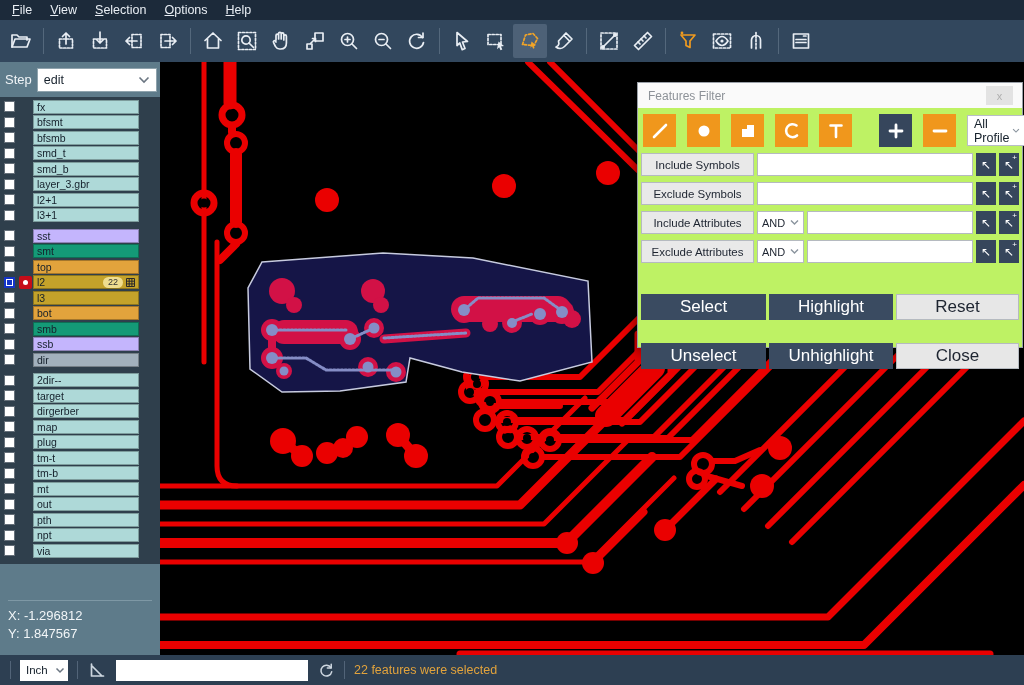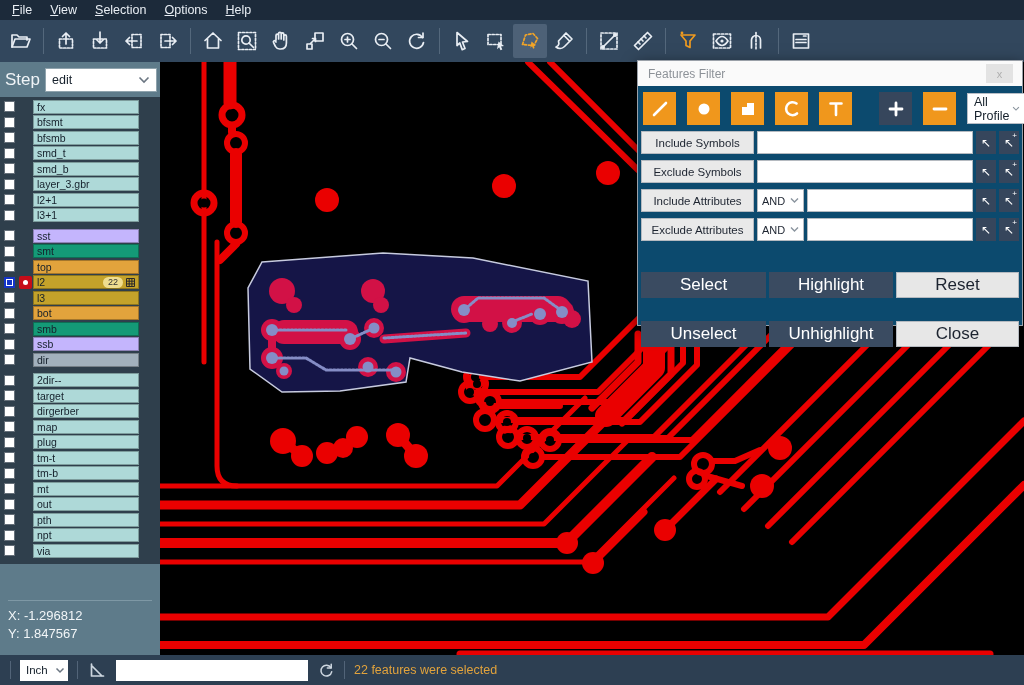--- a/index.html
+++ b/index.html
@@ -13,21 +13,21 @@
   .toolbar{height:42px;background:#32475d;display:flex;align-items:center;padding:0 4px;}
   .tbtn{width:34px;height:34px;display:flex;align-items:center;justify-content:center;border-radius:2px;color:#e9eef4;flex:none;}
   .tbtn.active{background:#4d6177;color:#f2a427;}
   .tbtn.orange{color:#f09b1f;}
   .tsep{width:1px;height:26px;background:#54687c;margin:0 5px;flex:none;}
   svg.ic{stroke:currentColor;fill:none;stroke-width:1.7;stroke-linecap:round;stroke-linejoin:round;}
   
   .main{display:flex;height:593px;}
   .sidebar{width:160px;background:#2f3f4c;display:flex;flex-direction:column;flex:none;}
   .step-row{height:35px;background:#5e7b8a;display:flex;align-items:center;padding:0 3px;gap:5px;}
-  .step-label{color:#f0f4f7;font-size:17px;padding-left:2px;}
+  .step-label{color:#f0f4f7;font-size:13px;padding-left:2px;}
   .step-dd{flex:1;height:24px;background:#fff;border:1px solid #8fa3ad;display:flex;align-items:center;justify-content:space-between;padding:0 6px;font-size:12.5px;color:#15202b;}
   .layers{padding-top:2px;}
   .lgroup{margin-bottom:5px;}
   .lrow{display:flex;align-items:center;height:15.5px;}
   .cb{width:11px;height:11px;background:#fff;border:1px solid #66707a;margin:0 3px 0 4px;flex:none;}
   .cb-on{border:2px solid #1434c8;position:relative;}
   .cb-on::after{content:"";position:absolute;inset:1px;background:#1434c8;}
   .dotcol{width:15px;flex:none;display:flex;align-items:center;justify-content:center;}
   .reddot{width:13px;height:13px;background:#c60c18;border-radius:2px;position:relative;}
   .reddot::after{content:"";position:absolute;left:4px;top:4px;width:5px;height:5px;border-radius:50%;background:#fff;}
@@ -36,21 +36,21 @@
   .badge{margin-left:auto;background:#efdd8f;border-radius:7px;font-size:9px;line-height:11px;padding:0 5px;color:#333;}
   .gridic{display:flex;align-items:center;}
   .c-teal{background:#aed9d8;} .c-white{background:#c4b5fd;} .c-green{background:#149a77;}
   .c-orange{background:#e2a33c;} .c-mustard{background:#c4a22a;} .c-gray{background:#a2b0bc;}
   .sidebar-bottom{flex:1;background:#5e7b8a;display:flex;flex-direction:column;justify-content:flex-end;padding:0 8px 12px;}
   .coords{border-top:1px solid #7e98a5;padding-top:6px;color:#f2f6f8;font-size:13px;line-height:18px;}
   
   .canvas-wrap{position:relative;flex:1;background:#000;overflow:hidden;}
   svg.pcb{position:absolute;left:0;top:0;}
   
-  .dialog{position:absolute;left:637px;top:60px;width:386px;height:266px;background:#0c4a6e;border:1px solid #9aa0a8;box-shadow:0 4px 14px rgba(0,0,0,.55);z-index:5;}
+  .dialog{position:absolute;left:637px;top:82px;width:386px;height:266px;background:#bef264;border:1px solid #9aa0a8;box-shadow:0 4px 14px rgba(0,0,0,.55);z-index:5;}
   .dlg-title{height:25px;display:flex;align-items:center;padding:0 10px;color:#8d9298;font-size:12px;background:#fafafa;}
   .dlg-close{position:absolute;right:9px;top:3px;width:27px;height:19px;background:#e3e3e3;color:#b0b0b0;display:flex;align-items:center;justify-content:center;font-size:11px;}
   .tools{display:flex;align-items:center;padding:6px 5px 0 5px;gap:11px;}
   .tool{width:33px;height:33px;background:#f0971c;display:flex;align-items:center;justify-content:center;flex:none;}
   .tool.dark{background:#36465c;margin-left:16px;}
   .profile{margin-left:auto;width:93px;height:31px;background:#fff;border:1px solid #b8bec6;display:flex;align-items:center;justify-content:space-between;padding:0 6px;font-size:12.5px;color:#15202b;}
   .frow{display:flex;align-items:center;margin:6px 3px 0 3px;gap:3px;}
   .flabel{width:113px;height:23px;background:#e9e9e9;border:1px solid #b5bac0;font-size:11.5px;display:flex;align-items:center;justify-content:center;color:#1d2430;flex:none;}
   .fop{width:47px;height:23px;background:#fff;border:1px solid #b5bac0;font-size:11px;display:flex;align-items:center;justify-content:space-between;padding:0 4px;color:#1d2430;flex:none;}
   .finput{flex:1;height:23px;background:#fff;border:1px solid #b5bac0;font:inherit;padding:0 4px;min-width:0;}

